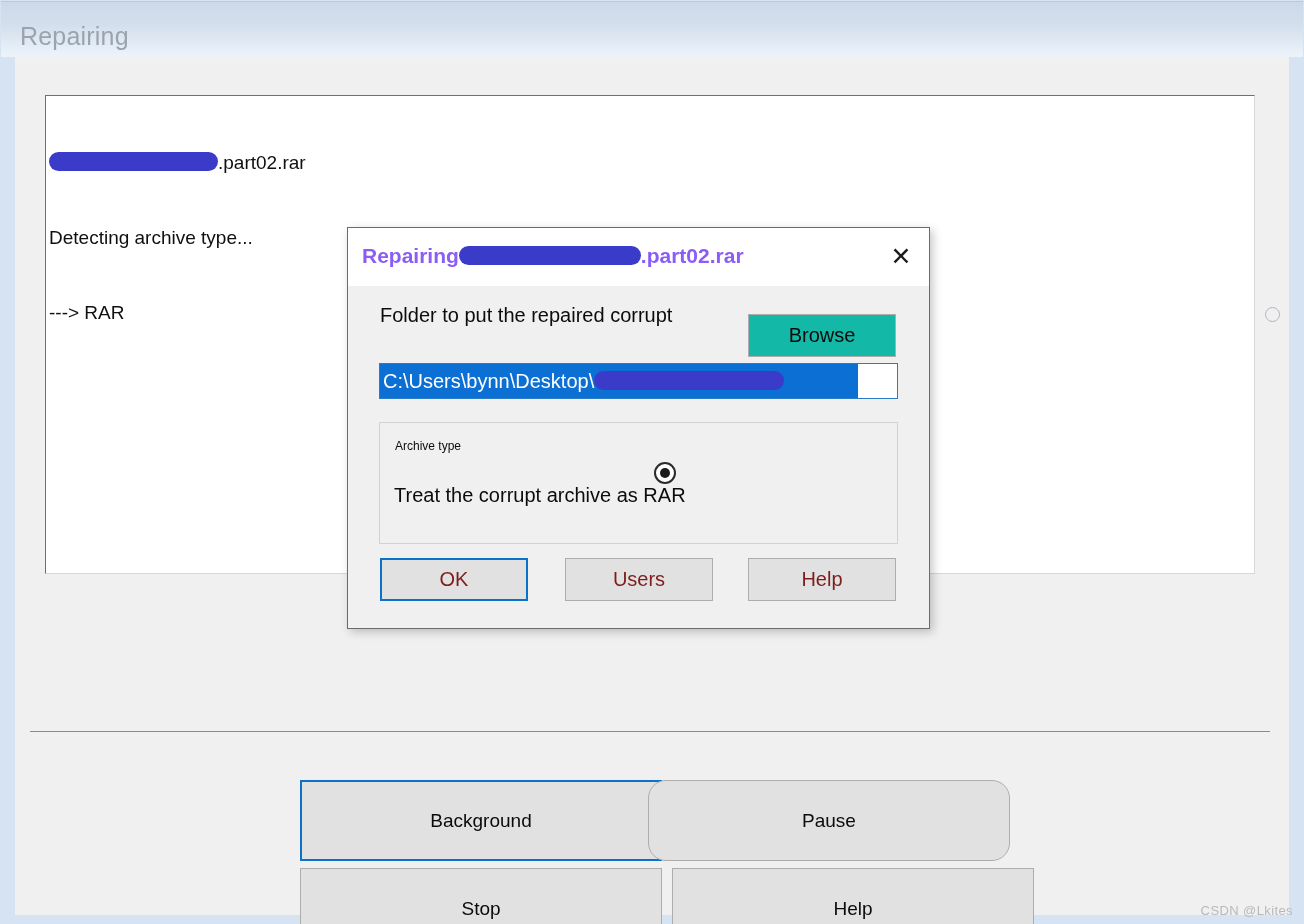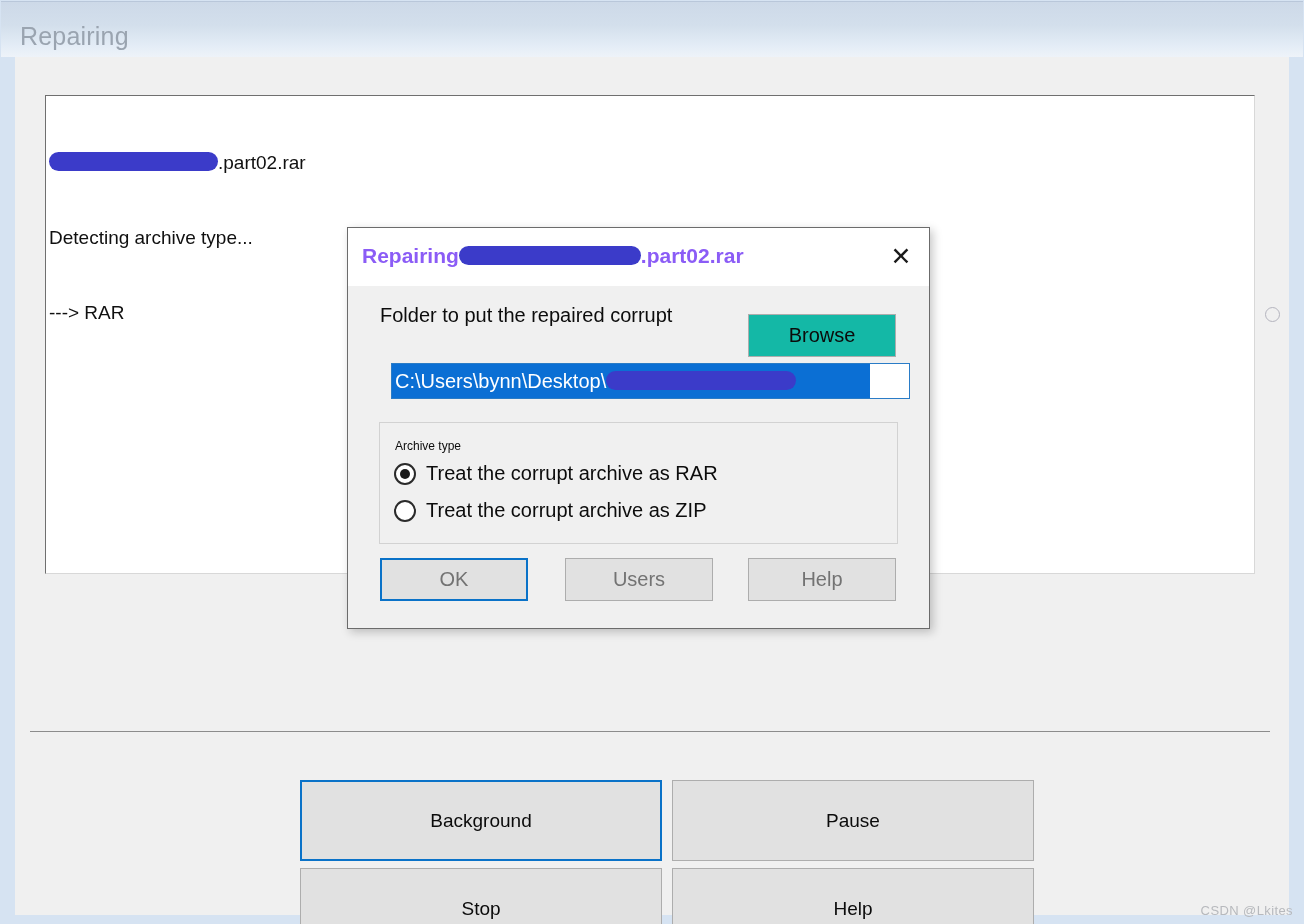--- a/index.html
+++ b/index.html
@@ -137,21 +137,21 @@
     justify-content: center;
     cursor: default;
     font-family: "Liberation Sans", sans-serif;
     padding: 0;
   }
   .win-button.default-focus {
     border: 2px solid #0a72c8;
   }
 
   #btn-background { left: 285px; top: 723px; width: 362px; height: 81px; }
-  #btn-pause      { left: 657px; top: 723px; width: 362px; height: 81px; }
+  #btn-pause      { left: 633px; top: 723px; width: 362px; height: 81px; border-radius: 18px; }
   #btn-stop       { left: 285px; top: 811px; width: 362px; height: 81px; }
   #btn-help-main  { left: 657px; top: 811px; width: 362px; height: 81px; }
 
   
   #repair-dialog {
     position: absolute;
     left: 347px;
     top: 227px;
     width: 583px;
     height: 402px;
@@ -240,21 +240,20 @@
   #path-field {
     position: absolute;
     left: 31px;
     top: 135px;
     width: 519px;
     height: 36px;
     background: #ffffff;
     border: 1px solid #2a7cc7;
     box-sizing: border-box;
     overflow: hidden;
-    margin-left: 12px;
   }
   #path-selection {
     position: absolute;
     left: 0;
     top: 0;
     height: 34px;
     width: 478px;
     background: #0b6fd4;
   }
   #path-text {
@@ -293,20 +292,21 @@
     font-size: 12px;
     color: #0c0c0c;
     margin-top: 25px;
   }
   .radio-row {
     position: absolute;
     left: 46px;
     display: flex;
     align-items: flex-end;
     cursor: default;
+    flex-direction: column;
   }
   #radio-rar-row { top: 234px; }
   #radio-zip-row { top: 271px; }
   .radio-mark {
     width: 22px;
     height: 22px;
     border: 2px solid #2b2b2b;
     border-radius: 50%;
     background: #ffffff;
     box-sizing: border-box;
@@ -333,21 +333,21 @@
   
   .dlg-button {
     position: absolute;
     top: 330px;
     width: 148px;
     height: 43px;
     background: #e1e1e1;
     border: 1px solid #adadad;
     box-sizing: border-box;
     font-size: 20px;
-    color: #737373;
+    color: #7f1d1d;
     display: flex;
     align-items: center;
     justify-content: center;
     cursor: default;
     font-family: "Liberation Sans", sans-serif;
   }
   .dlg-button.default-focus {
     border: 2px solid #0a72c8;
   }
   #dlg-ok     { left: 32px; }
@@ -414,24 +414,20 @@
     </div>
 
     <div id="archive-type-group"></div>
     <div id="archive-type-legend">Archive type</div>
 
     <div class="radio-row" id="radio-rar-row">
       <span class="radio-mark checked"></span>
       <span class="radio-label">Treat the corrupt archive as RAR</span>
     </div>
 
-    <div class="radio-row" id="radio-zip-row">
-      <span class="radio-mark"></span>
-      <span class="radio-label">Treat the corrupt archive as ZIP</span>
-    </div>
 
     <button class="dlg-button default-focus" id="dlg-ok">OK</button>
     <button class="dlg-button" id="dlg-cancel">Users</button>
     <button class="dlg-button" id="dlg-help">Help</button>
 
   </div>
 
   <div id="watermark">CSDN @Lkites</div>
 
 </div>

